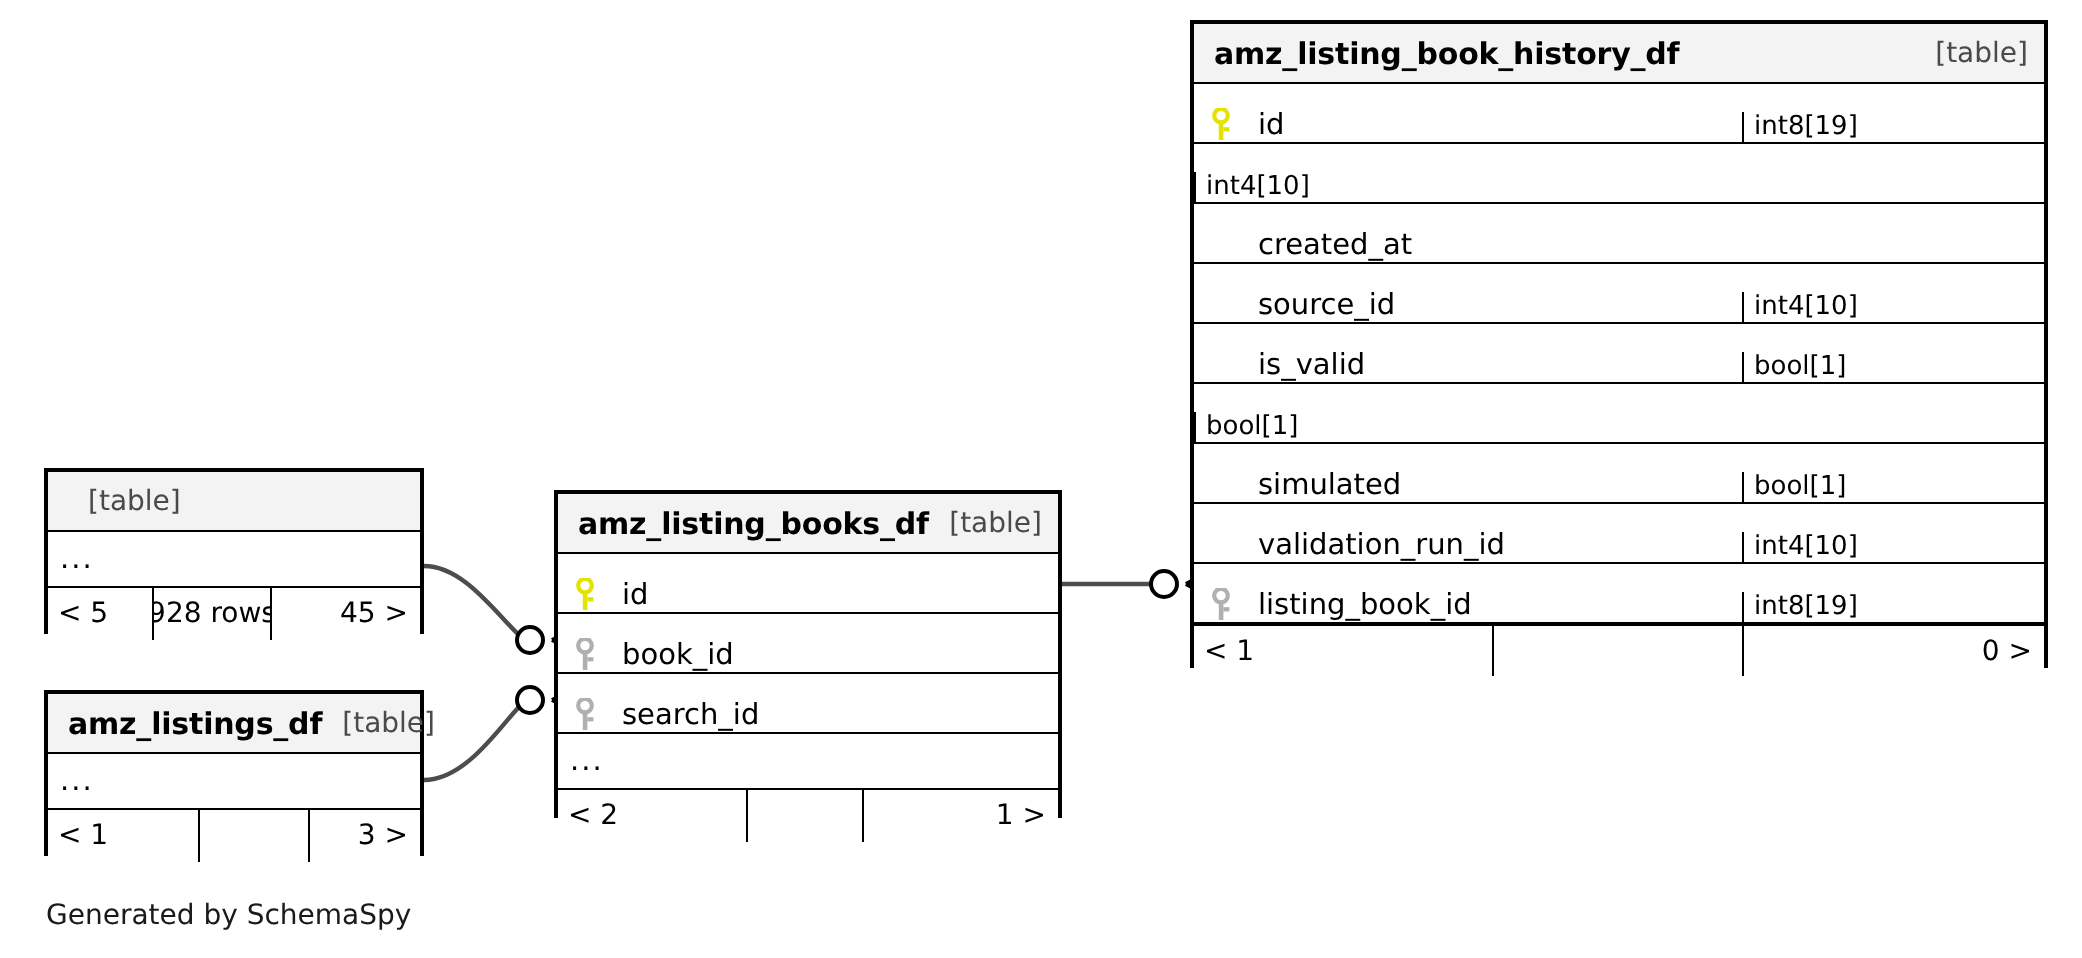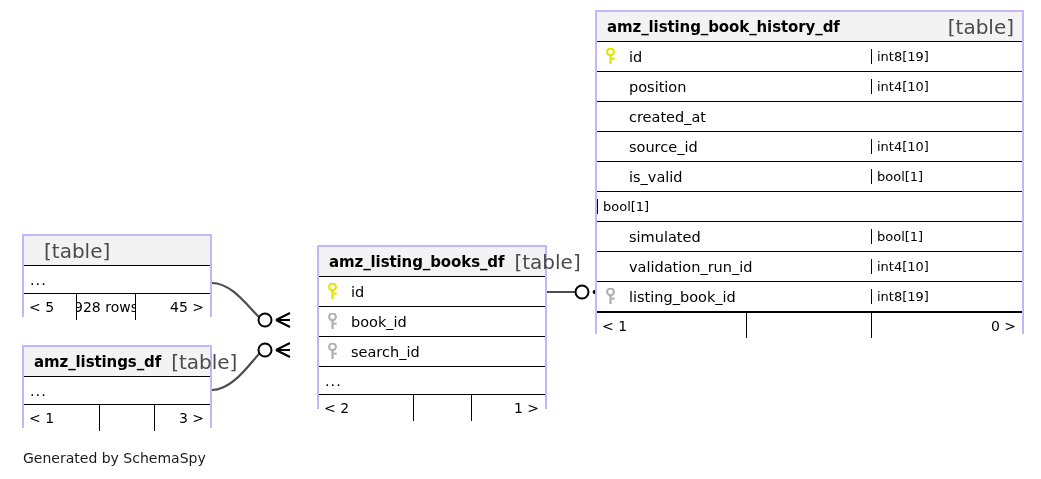--- a/index.html
+++ b/index.html
@@ -29,21 +29,21 @@
     height: 479px;
     pointer-events: none;
     overflow: visible;
   }
 
   
   .table-box {
     position: absolute;
     box-sizing: border-box;
     background: #f9a8d4;
-    border: 2px solid #c4b5fd;
+    border: 2px solid #000000;
     border-collapse: collapse;
   }
 
   .tbl-title {
     box-sizing: border-box;
     background: #f3f3f3;
     border-bottom: 1px solid #000000;
     display: flex;
     align-items: center;
     justify-content: space-between;
@@ -51,30 +51,30 @@
     height: 30px;
     white-space: nowrap;
   }
   .tbl-title .tname {
     font-weight: bold;
     font-size: 15px;
     color: #000000;
     letter-spacing: -0.1px;
   }
   .tbl-title .tkind {
-    font-size: 20px;
+    font-size: 14px;
     color: #4a4a4a;
     padding-left: 10px;
   }
 
   .tbl-row {
     box-sizing: border-box;
     height: 30px;
     display: flex;
-    align-items: center;
+    align-items: flex-end;
     border-bottom: 1px solid #000000;
     background: #ffffff;
   }
   .tbl-row:last-of-type { border-bottom: none; }
 
   .cell-name {
     box-sizing: border-box;
     display: flex;
     align-items: center;
     flex: 1 1 auto;
@@ -183,24 +183,20 @@
             <rect x="4.4" y="6.4" width="2.3" height="9.6" fill="#e3e300"></rect>
             <rect x="6.7" y="9.6" width="3.0" height="2.1" fill="#e3e300"></rect>
           </svg>
         </span>
         <span class="colname">id</span>
       </div>
       <div class="cell-type" style="width:151px;">int8[19]</div>
     </div>
 
     <div class="tbl-row">
-      <div class="cell-name">
-        <span class="keyslot"></span>
-        <span class="colname">position</span>
-      </div>
       <div class="cell-type" style="width:151px;">int4[10]</div>
     </div>
 
     <div class="tbl-row">
       <div class="cell-name">
         <span class="keyslot"></span>
         <span class="colname">created_at</span>
       </div>
     </div>
 
@@ -254,21 +250,21 @@
       <div class="cell-type" style="width:151px;">int8[19]</div>
     </div>
 
     <div class="tbl-footer" style="border-top:1px solid #000000;">
       <div class="fcell left" style="width:149px;">&lt; 1</div>
       <div class="fcell mid" style="width:126px;"></div>
       <div class="fcell right" style="flex:1 1 auto;">0 &gt;</div>
     </div>
   </div>
 
-  <div class="table-box" style="left:277px; top:245px; width:230px; height:164px;margin-left:40px;">
+  <div class="table-box" style="left:277px; top:245px; width:254px; height:164px;">
 
     <div class="tbl-title">
       <span class="tname">amz_listing_books_df</span>
       <span class="tkind">[table]</span>
     </div>
 
     <div class="tbl-row">
       <div class="cell-name">
         <span class="keyslot">
           <svg width="11" height="17" viewBox="0 0 11 17">

